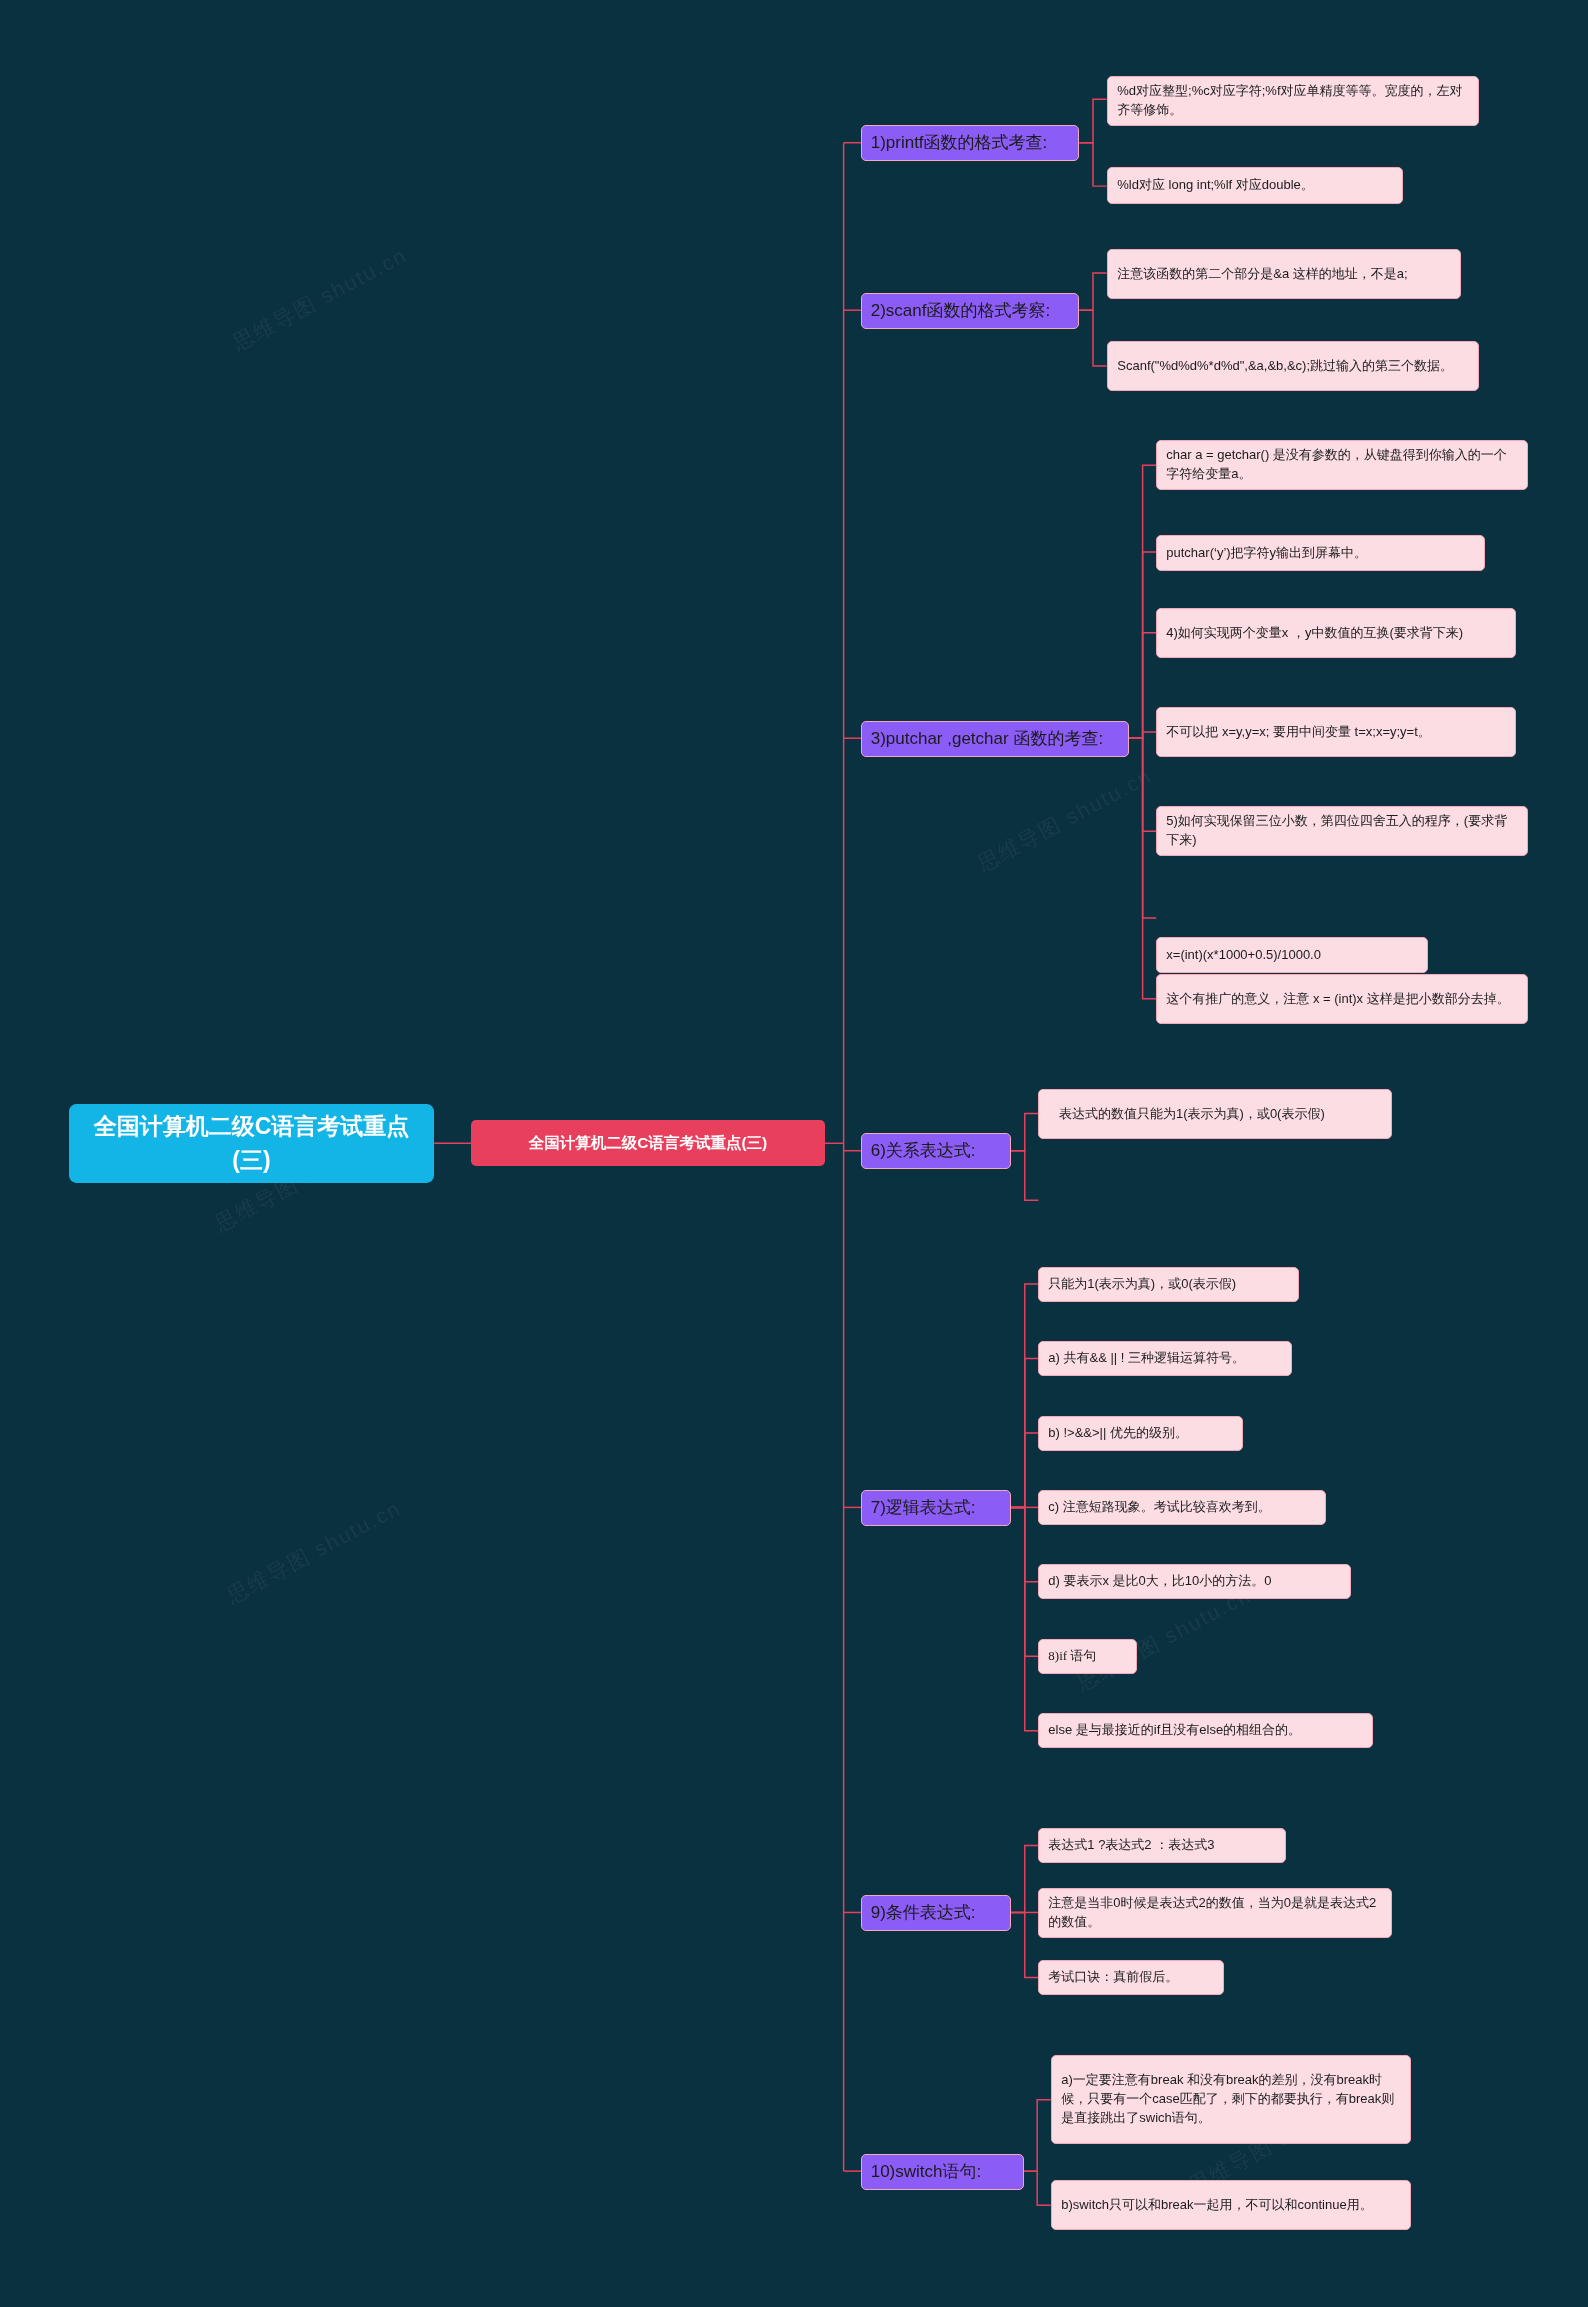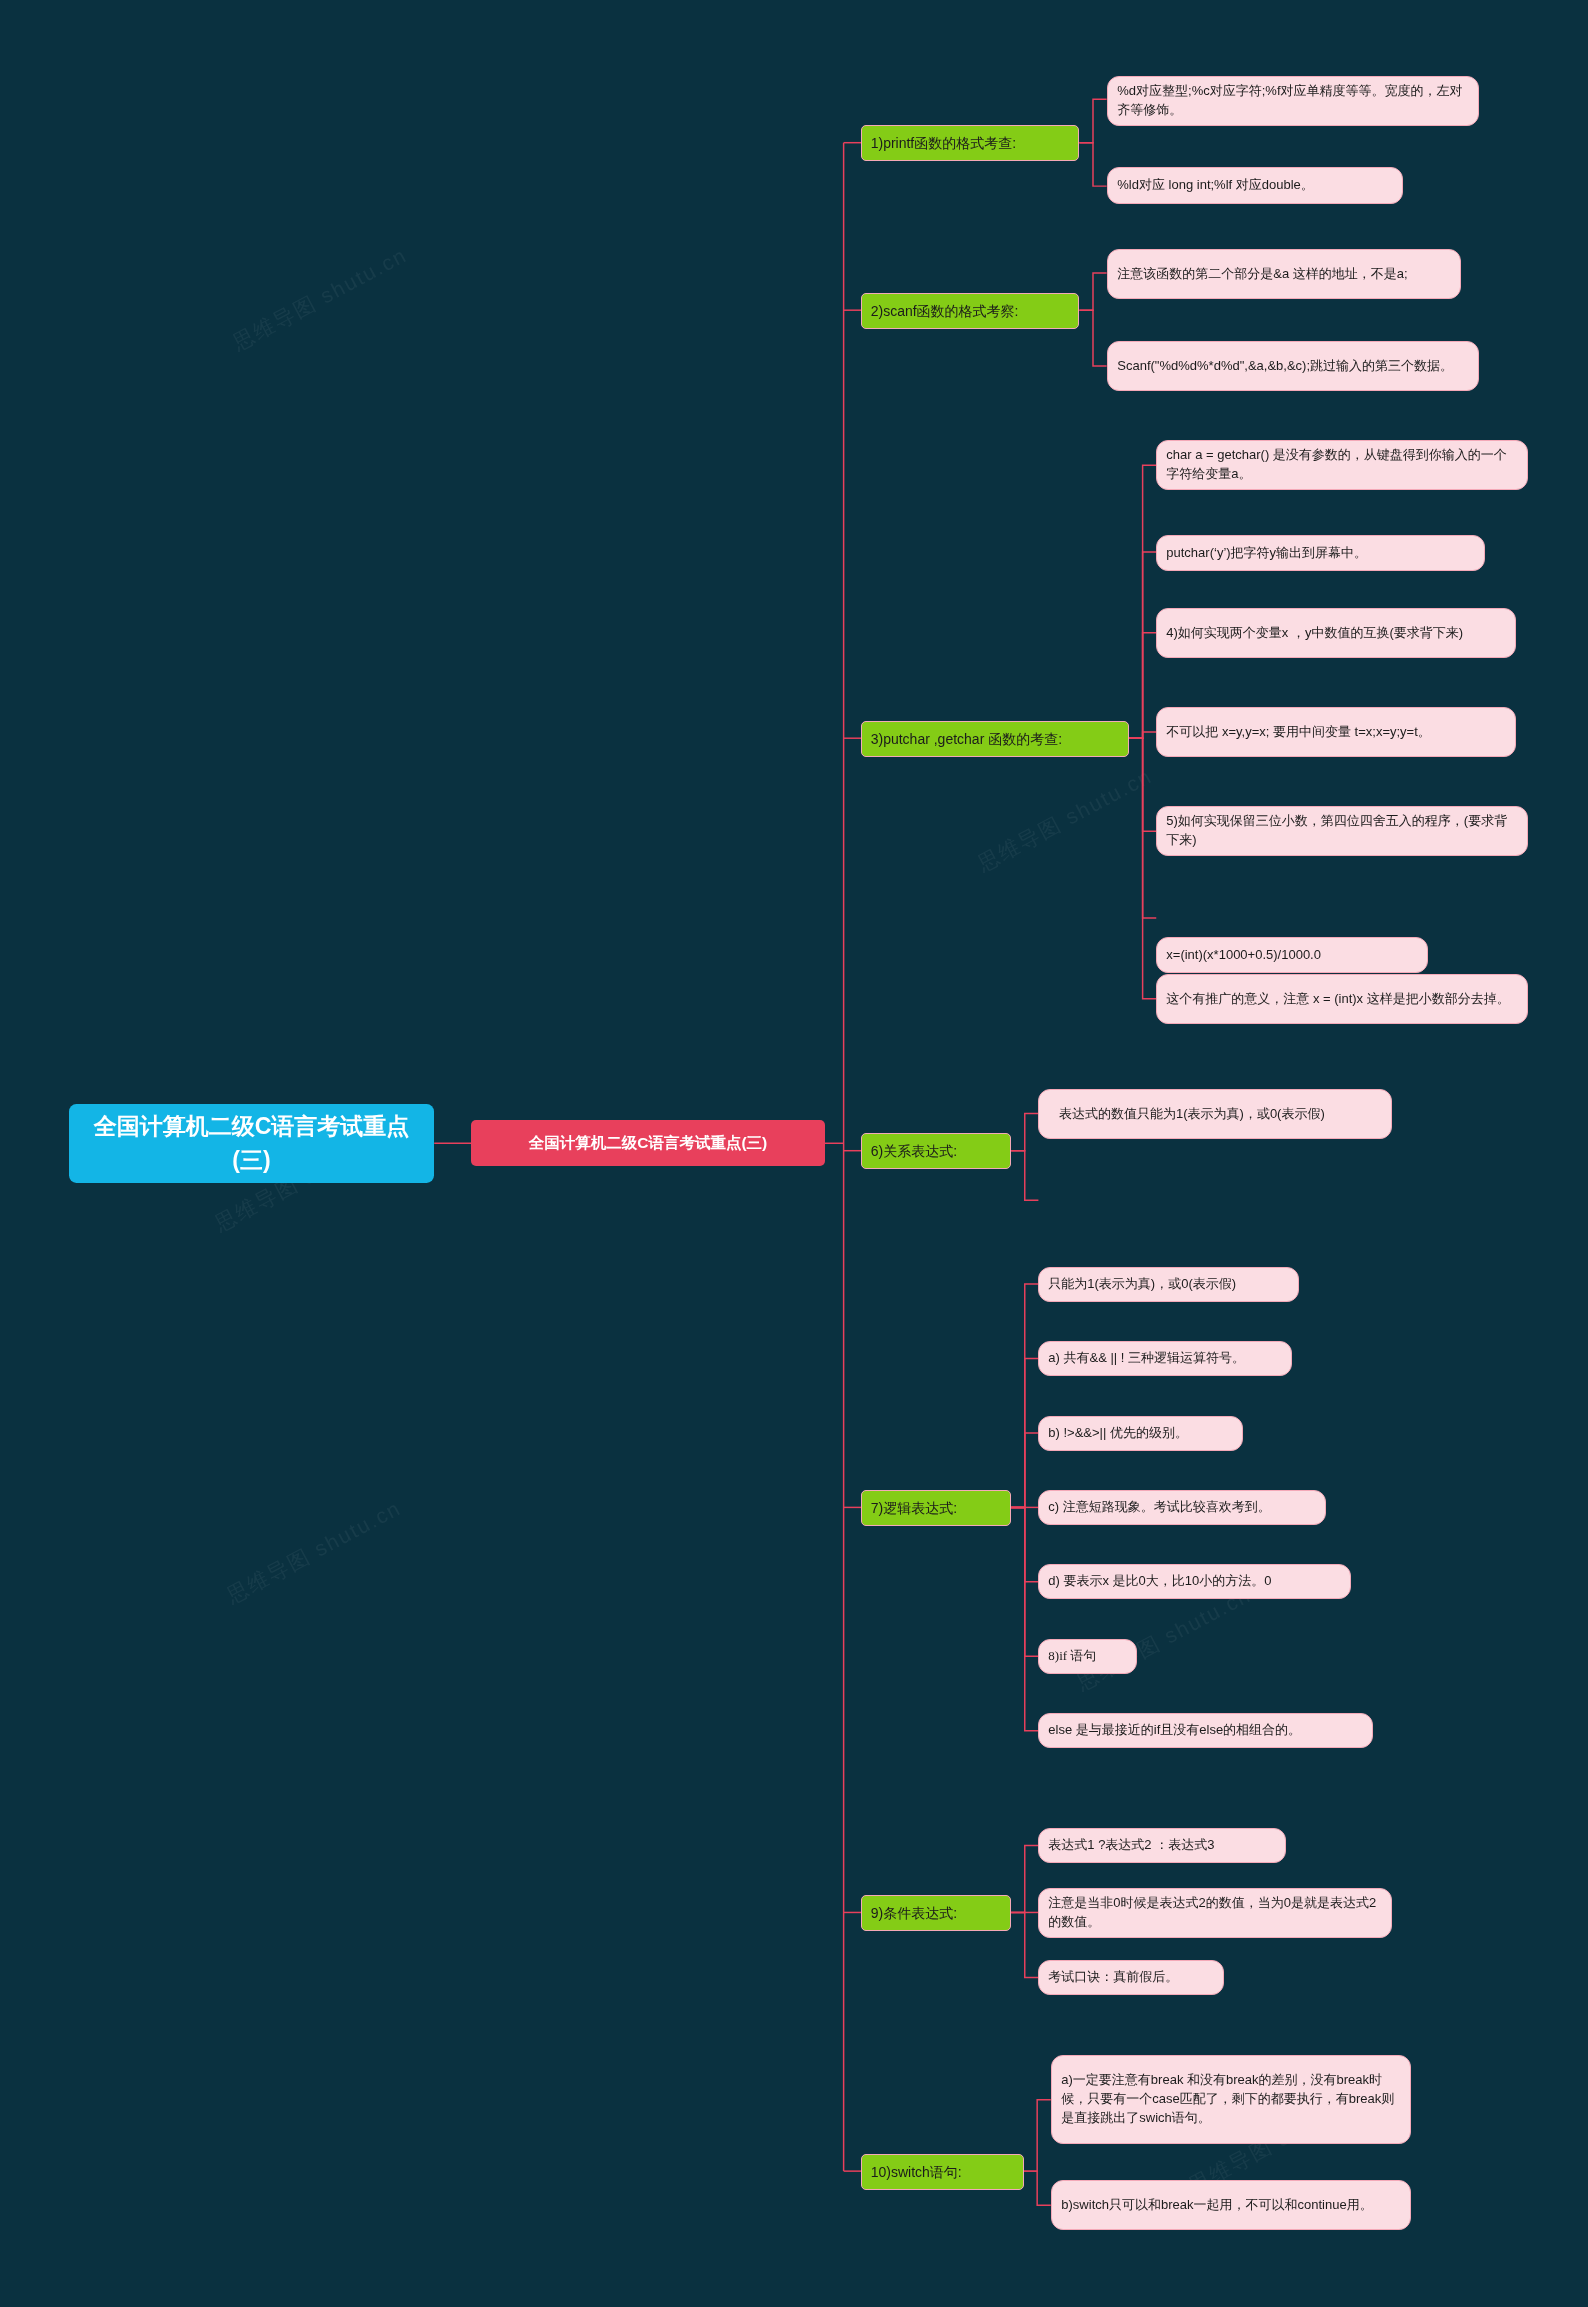--- a/index.html
+++ b/index.html
@@ -58,35 +58,35 @@
     color: #ffffff;
     font-size: 15.5px;
     font-weight: 600;
     padding: 8.7px 11px;
     justify-content: center;
     text-align: center;
     border-radius: 5px;
   }
   
   .l2-node {
-    background: #84cc16;
+    background: #8b5cf6;
     color: #1b1b1b;
-    font-size: 14px;
+    font-size: 17px;
     padding: 6.2px 8.7px;
     border: 1.2px solid #f4a9b8;
     border-radius: 5px;
   }
   
   .l3-node {
     background: #fbdde3;
     color: #1b1b1b;
     font-size: 13px;
     padding: 6.8px 9.3px;
     border: 1.2px solid #f4a9b8;
-    border-radius: 12px;
+    border-radius: 5px;
   }
   .watermark {
     position: absolute;
     color: rgba(255,255,255,0.055);
     font-size: 21px;
     letter-spacing: 1.9px;
     transform: rotate(-28deg);
     white-space: nowrap;
     pointer-events: none;
     font-family: "Liberation Sans", sans-serif;

